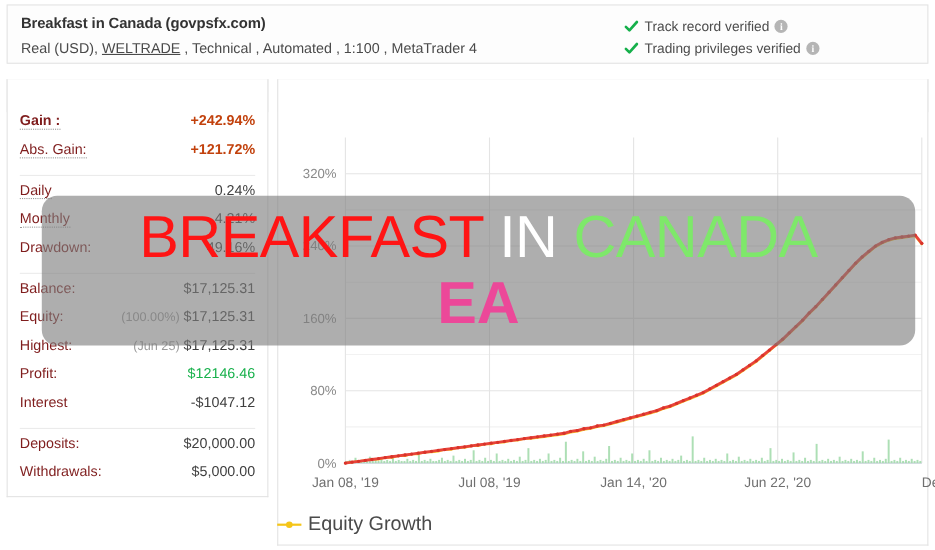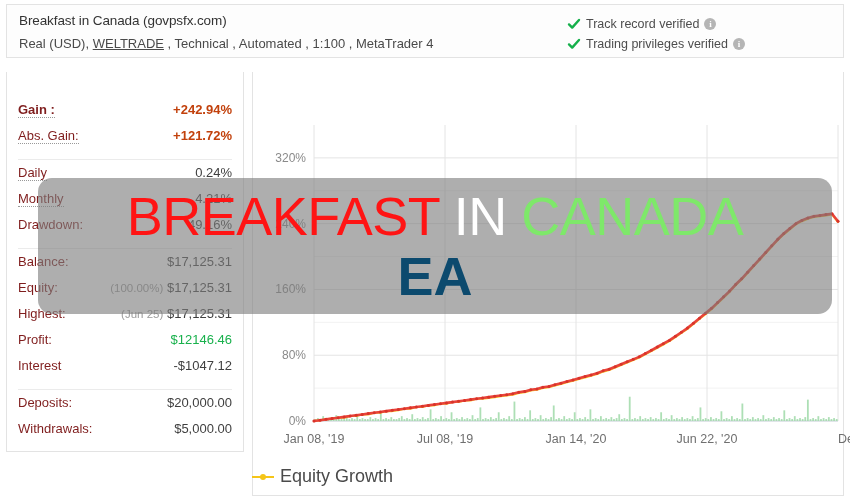--- a/index.html
+++ b/index.html
@@ -23,21 +23,21 @@
     left: 6px; top: 4px;
     width: 838px; height: 54px;
     background: #fdfdfd;
     border: 1px solid #e3e3e3;
     box-sizing: border-box;
   }
   .header-title {
     position: absolute;
     left: 12px; top: 8px;
     font-size: 13.5px;
-    font-weight: normal;
+    font-weight: bold;
     color: #333333;
     letter-spacing: -0.1px;
     white-space: nowrap;
   }
   .header-sub {
     position: absolute;
     left: 12px; top: 31px;
     font-size: 13px;
     color: #4a4a4a;
     white-space: nowrap;
@@ -693,15 +693,15 @@
     </div>
   </div>
 
 <div class="watermark">
   <div class="wm-line1">
     <span style="color:#ff1414">BREAKFAST</span>
     <span style="color:#ffffff">IN</span>
     <span style="color:#7ee86a">CANADA</span>
   </div>
   <div class="wm-line2">
-    <span style="color:#0c4a6e">EA</span>
+    <span style="color:#ec4899">EA</span>
   </div>
 </div>
 
 </body></html>

